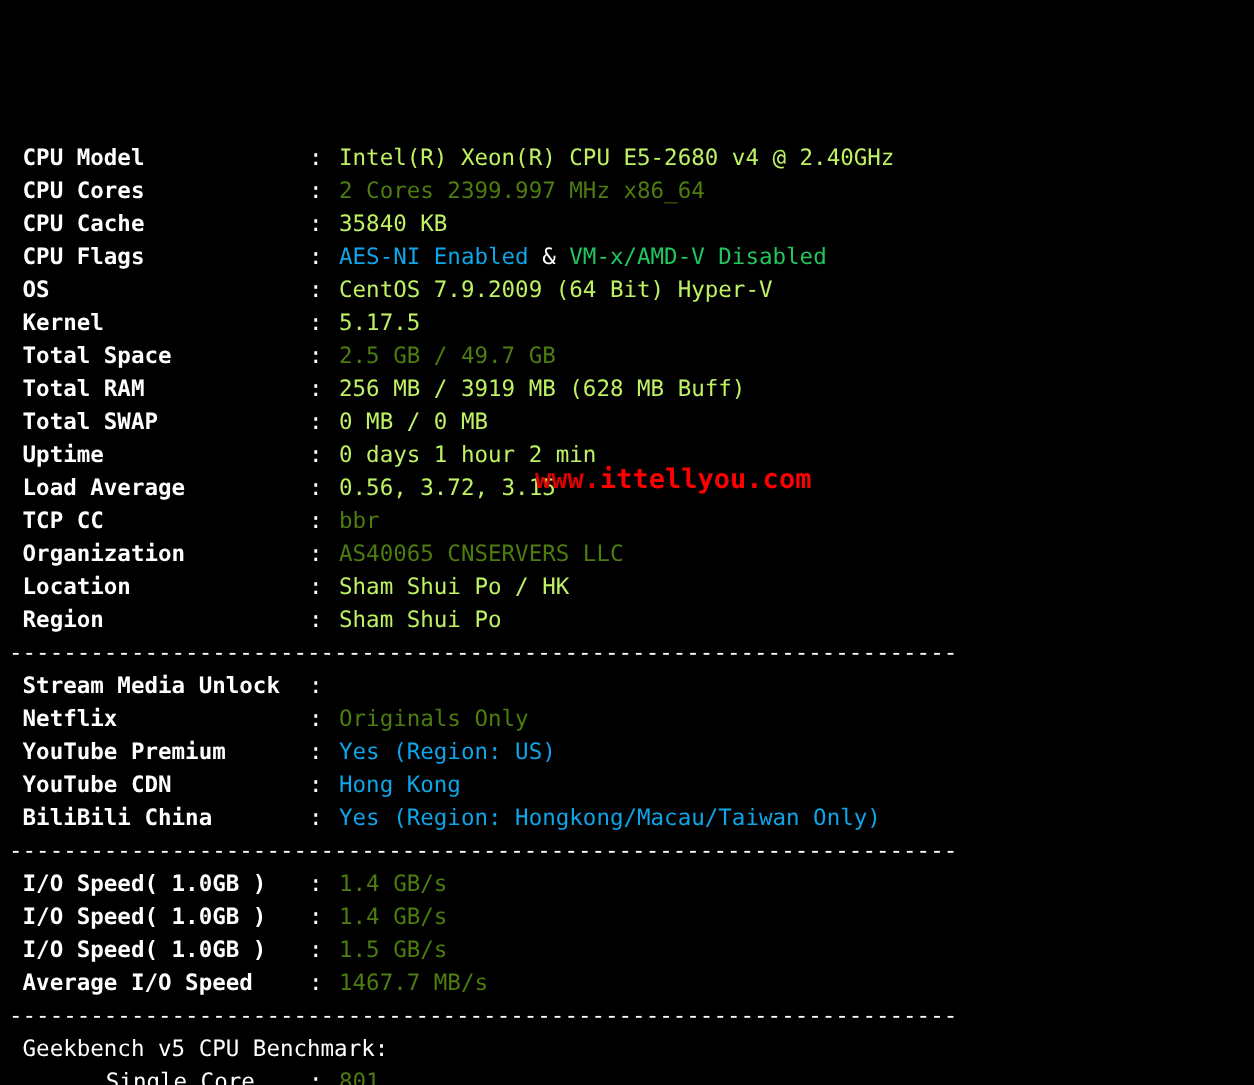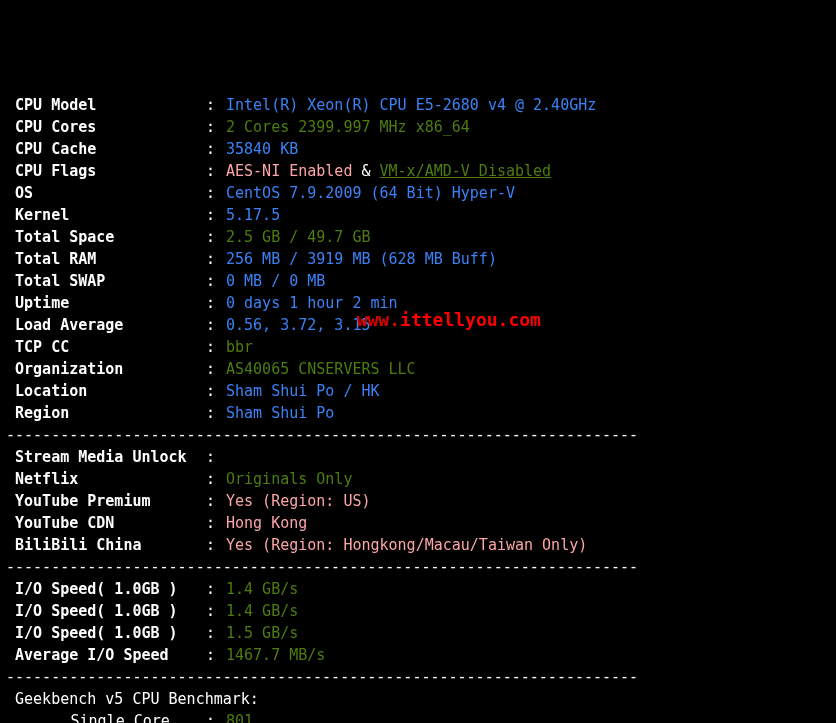--- a/index.html
+++ b/index.html
@@ -9,24 +9,24 @@
     font-size: 15px;
     line-height: 22px;
     margin: 0;
     padding: 6px;
     white-space: pre;
   }
   .row { display: block; }
   .label { color: #ffffff; display: inline-block; width: 200px; font-weight: bold; }
   .label-bench { color: #ffffff; display: inline-block; width: 200px; text-align: right; }
   .sep { color: #ffffff; display: inline-block; width: 20px; }
-  .v-cyan   { color: #3b82f6; }
+  .v-cyan   { color: #bef264; }
   .v-yellow { color: #4d7c0f; }
-  .v-green  { color: #fca5a5; }
-  .v-red    { color: #4d7c0f; text-decoration: underline; }
+  .v-green  { color: #0ea5e9; }
+  .v-red    { color: #22c55e; }
   .dash { color: #ffffff; }
   .watermark {
     position: absolute;
     top: 287px;
     left: 335px;
     color: #ff0000;
     font-weight: bold;
     font-size: 18px;
     pointer-events: none;
   }

